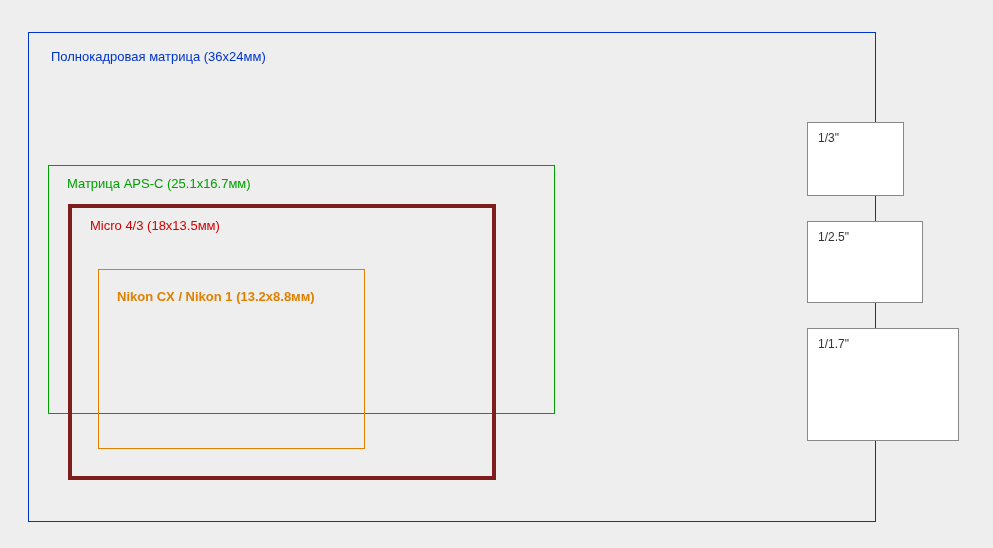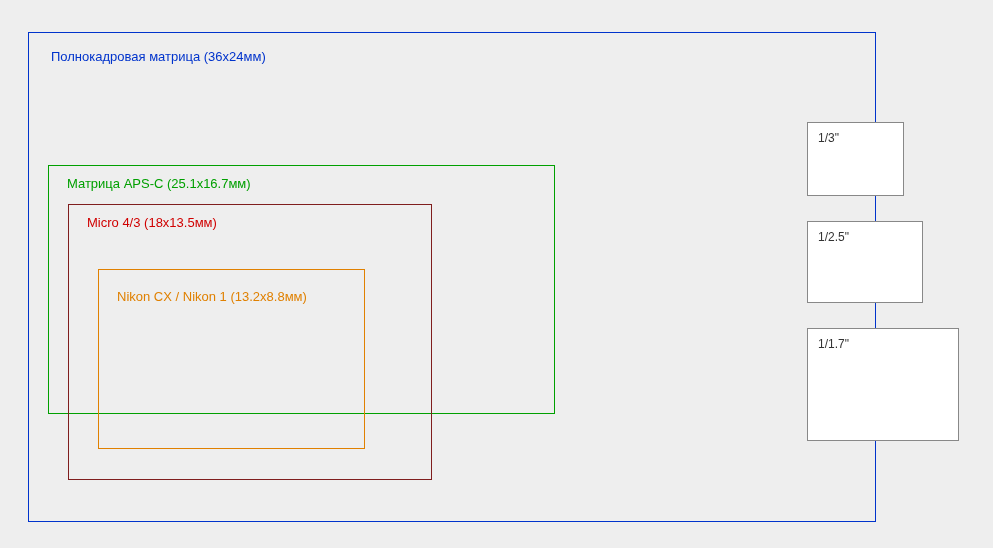--- a/index.html
+++ b/index.html
@@ -39,26 +39,26 @@
 <body>
 
 <div class="box" style="left:28px; top:32px; width:848px; height:490px; border:1px solid #0033cc;">
   <span class="label" style="left:22px; top:16px; color:#0033cc;">Полнокадровая матрица (36х24мм)</span>
 </div>
 
 <div class="box" style="left:48px; top:165px; width:507px; height:249px; border:1px solid #00a000;">
   <span class="label" style="left:18px; top:10px; color:#00a000;">Матрица APS-C (25.1х16.7мм)</span>
 </div>
 
-<div class="box" style="left:68px; top:204px; width:364px; height:276px; border:1px solid #7f1d1d;">
+<div class="box" style="left:68px; top:204px; width:428px; height:276px; border:4px solid #7f1d1d;">
   <span class="label" style="left:18px; top:10px; color:#d00000;">Micro 4/3 (18х13.5мм)</span>
 </div>
 
 <div class="box" style="left:98px; top:269px; width:267px; height:180px; border:1px solid #e08000;">
-  <span class="label" style="left:18px; top:19px; color:#e08000;">Nikon CX / Nikon 1 (13.2x8.8мм)</span>
+  <span class="label" style="left:18px; top:19px; color:#e08000;font-weight:bold;">Nikon CX / Nikon 1 (13.2x8.8мм)</span>
 </div>
 
 <div class="small-box" style="left:807px; top:122px; width:97px; height:74px;">
   <span class="small-label" style="left:10px; top:8px;">1/3"</span>
 </div>
 
 <div class="small-box" style="left:807px; top:221px; width:116px; height:82px;">
   <span class="small-label" style="left:10px; top:8px;">1/2.5"</span>
 </div>
 

